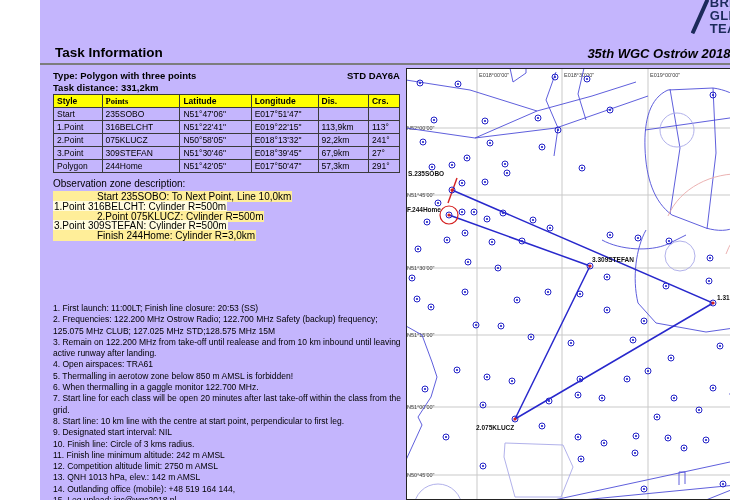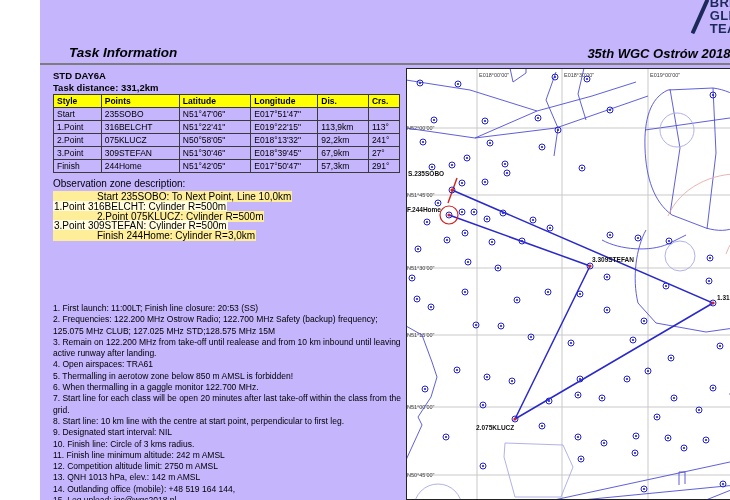--- a/index.html
+++ b/index.html
@@ -3,21 +3,21 @@
 <meta charset="utf-8">
 <style>
   html,body{margin:0;padding:0;background:#fff;}
   #page{position:relative;width:730px;height:500px;background:#c4b5fd;overflow:hidden;
         font-family:"Liberation Sans",sans-serif;color:#000;margin-left:40px;}
   
   #logo{position:absolute;top:-3px;right:4px;display:flex;align-items:flex-start;}
   #logo .slash{width:4px;height:37px;background:#1c2a5a;transform:rotate(24deg);margin:1px 8px 0 0;border-radius:1px;}
   #logo .ltxt{font-weight:bold;font-size:13px;line-height:12.8px;color:#1c2a5a;letter-spacing:.3px;}
   
-  #title{position:absolute;left:29px;top:45px;font-size:13.5px;font-weight:bold;font-style:italic;}
+  #title{position:absolute;left:15px;top:45px;font-size:13.5px;font-weight:bold;}
   #comp{position:absolute;right:2px;top:46px;font-size:13px;font-weight:bold;font-style:italic;}
   #rule{position:absolute;left:0;top:63px;width:730px;height:2px;background:#7d7d7d;}
   
   #typerow{position:absolute;left:13px;top:70px;width:347px;display:flex;justify-content:space-between;
            font-size:9.5px;font-weight:bold;}
   #dist{position:absolute;left:13px;top:82px;font-size:9.5px;font-weight:bold;}
   
   #ttable{position:absolute;left:13px;top:94px;width:347px;border-collapse:collapse;
           font-size:8.5px;}
   #ttable th,#ttable td{border:1px solid #3a3a3a;padding:1px 3px;text-align:left;height:10px;
@@ -47,29 +47,30 @@
       <div>GLIDING</div>
       <div>TEAM</div>
     </div>
   </div>
 
   <div id="title">Task Information</div>
   <div id="comp">35th WGC Ostrów 2018-07-20</div>
   <div id="rule"></div>
 
   <div id="typerow">
+    <span>Type: Polygon with three points</span>
     <span>STD DAY6A</span>
   </div>
   <div id="dist">Task distance: 331,2km</div>
 
   <table id="ttable">
     <thead>
         <tr id="thead-row">
           <th style="width: 45px;">Style</th>
-          <th style="width: 78px;">Points</th>
+          <th style="width: 78px; font-family: Liberation Serif, serif;">Points</th>
           <th style="width: 71px;">Latitude</th>
           <th style="width: 64px;">Longitude</th>
           <th style="width: 47px;">Dis.</th>
           <th style="width: 26px;">Crs.</th>
         </tr>
       </thead>
     <tbody id="tbody">
         <tr>
           <td>Start</td>
           <td>235SOBO</td>
@@ -96,21 +97,21 @@
         </tr>
         <tr>
           <td>3.Point</td>
           <td>309STEFAN</td>
           <td>N51°30'46"</td>
           <td>E018°39'45"</td>
           <td>67,9km</td>
           <td>27°</td>
         </tr>
         <tr>
-          <td>Finish</td>
+          <td>Polygon</td>
           <td>244Home</td>
           <td>N51°42'05"</td>
           <td>E017°50'47"</td>
           <td>57,3km</td>
           <td>291°</td>
         </tr>
       </tbody>
   </table>
 
   <div id="obs">

